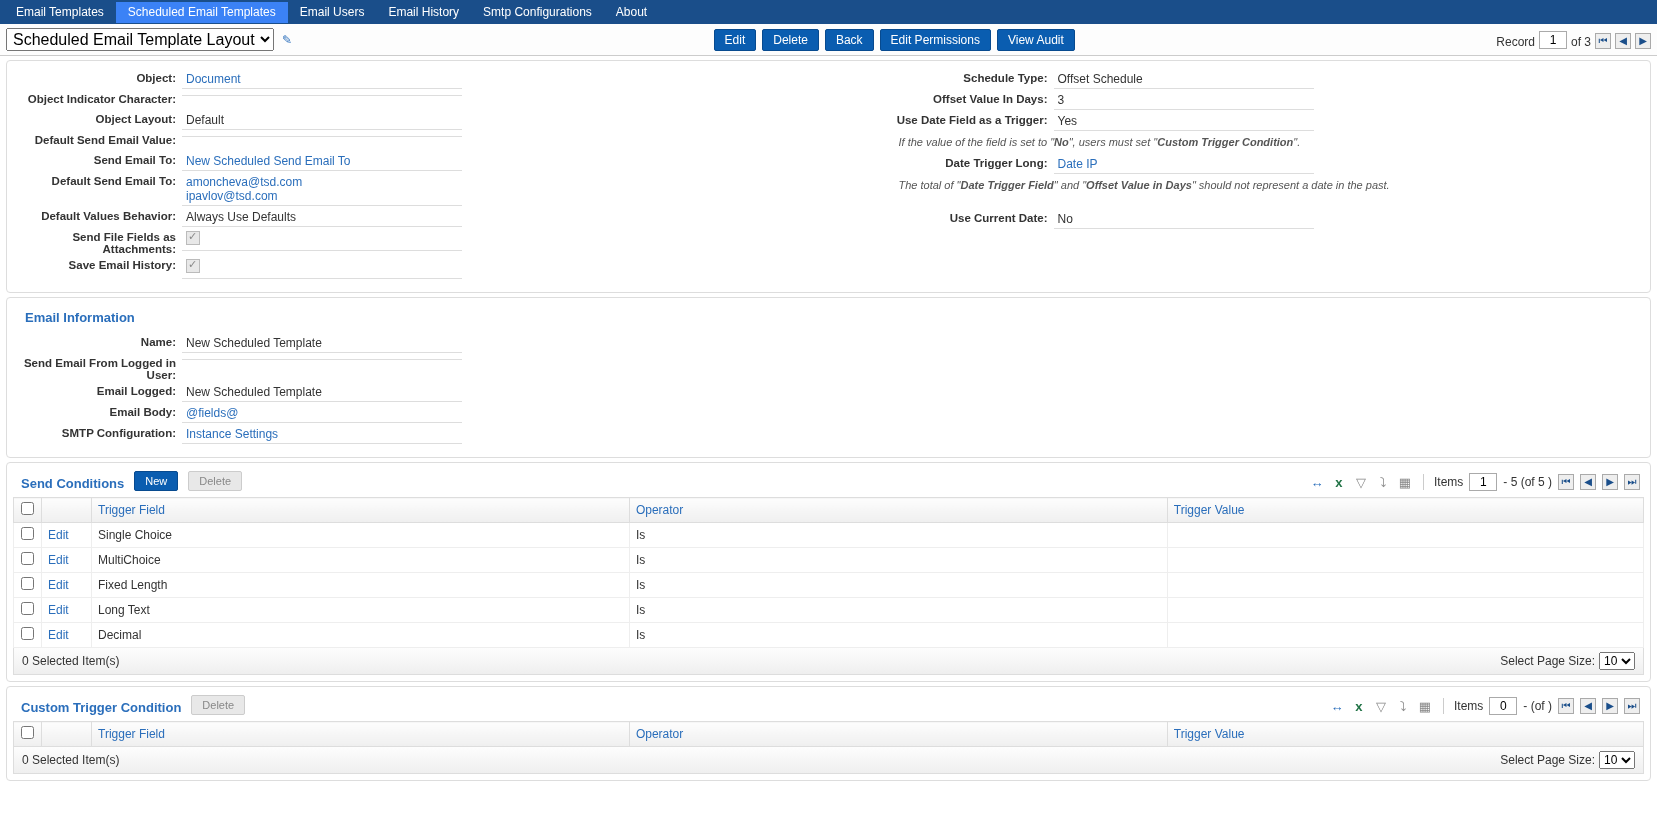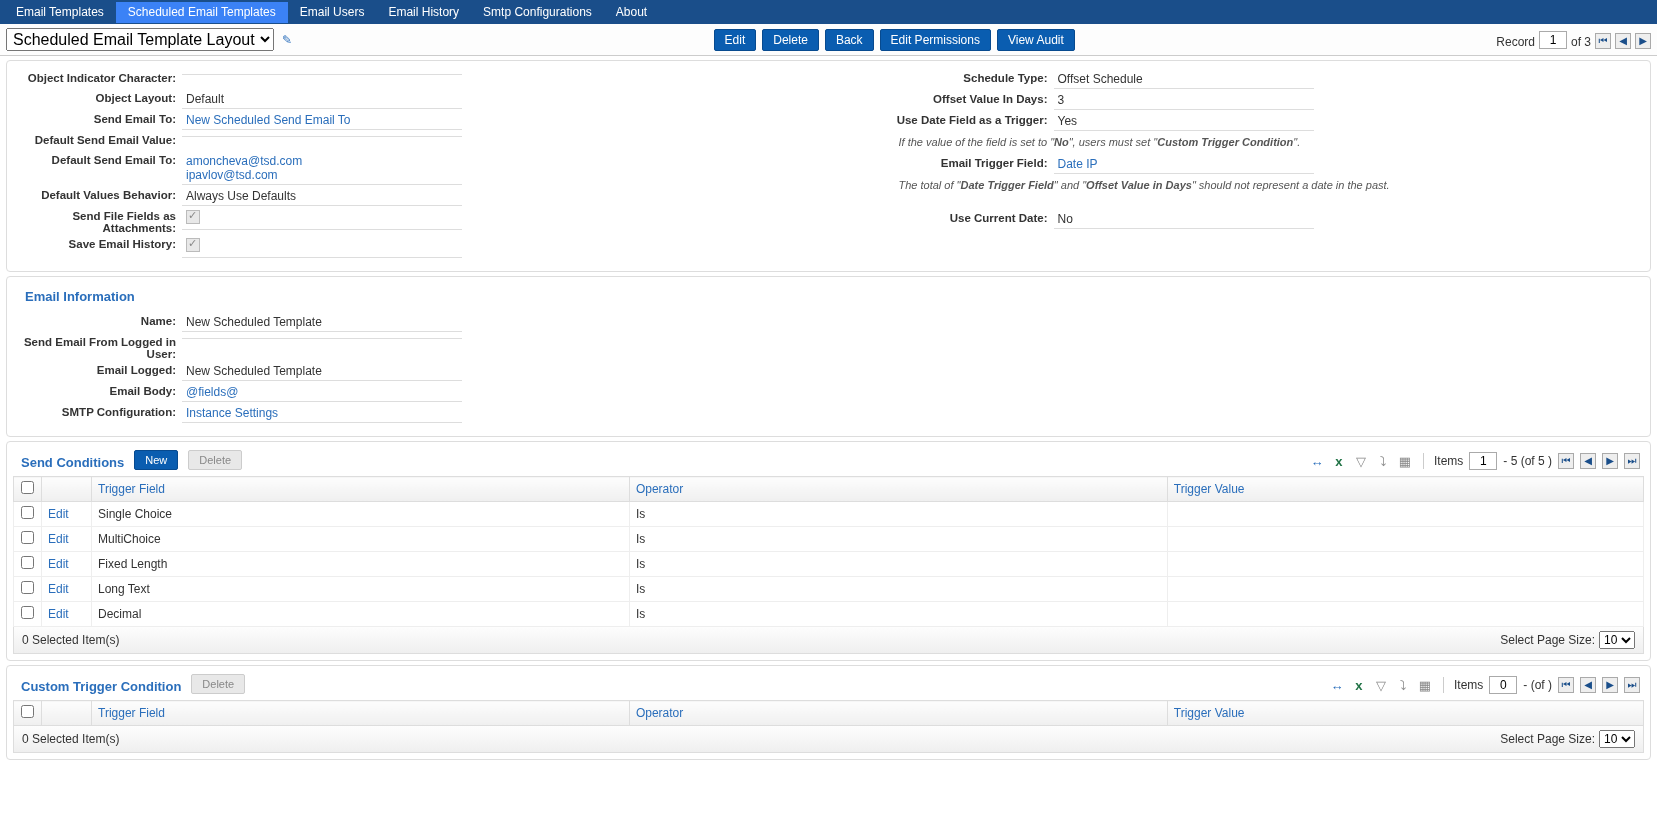--- a/index.html
+++ b/index.html
@@ -84,34 +84,38 @@
     <span class="nav-btn">⏮</span>
     <span class="nav-btn">◀</span>
     <span class="nav-btn">▶</span>
   </div>
 </div>
 
 <div class="section">
   <div class="section-columns">
     <div class="section-col">
       <div class="field-row">
+          <div class="field-label">Object:</div>
+          <div class="field-value link">Document</div>
+        </div>
+      <div class="field-row">
           <div class="field-label">Object Indicator Character:</div>
           <div class="field-value"></div>
         </div>
       <div class="field-row">
           <div class="field-label">Object Layout:</div>
           <div class="field-value">Default</div>
         </div>
       <div class="field-row">
+          <div class="field-label">Default Send Email Value:</div>
+          <div class="field-value"></div>
+        </div>
+      <div class="field-row">
           <div class="field-label">Send Email To:</div>
           <div class="field-value link">New Scheduled Send Email To</div>
-        </div>
-      <div class="field-row">
-          <div class="field-label">Default Send Email Value:</div>
-          <div class="field-value"></div>
         </div>
       <div class="field-row">
           <div class="field-label">Default Send Email To:</div>
           <div class="field-value link">
             <span class="sub">amoncheva@tsd.com</span>
             <span class="sub">ipavlov@tsd.com</span>
           </div>
         </div>
       <div class="field-row">
           <div class="field-label">Default Values Behavior:</div>
@@ -134,21 +138,21 @@
       <div class="field-row">
           <div class="field-label" style="width:225px">Offset Value In Days:</div>
           <div class="field-value" style="max-width:260px">3</div>
         </div>
       <div class="field-row">
           <div class="field-label" style="width:225px">Use Date Field as a Trigger:</div>
           <div class="field-value" style="max-width:260px">Yes</div>
         </div>
       <div class="field-note" style="padding-left:70px"><span>If the value of the field is set to "</span><b>No</b><span>", users must set "</span><b>Custom Trigger Condition</b><span>".</span></div>
       <div class="field-row">
-          <div class="field-label" style="width:225px">Email Trigger Field:</div>
+          <div class="field-label" style="width:225px">Date Trigger Long:</div>
           <div class="field-value link" style="max-width:260px">Date IP</div>
         </div>
       <div class="field-note" style="padding-left:70px"><span>The total of "</span><b>Date Trigger Field</b><span>" and "</span><b>Offset Value in Days</b><span>" should not represent a date in the past.</span></div>
       <div style="height:12px"></div>
       <div class="field-row">
           <div class="field-label" style="width:225px">Use Current Date:</div>
           <div class="field-value" style="max-width:260px">No</div>
         </div>
     </div>
   </div>

